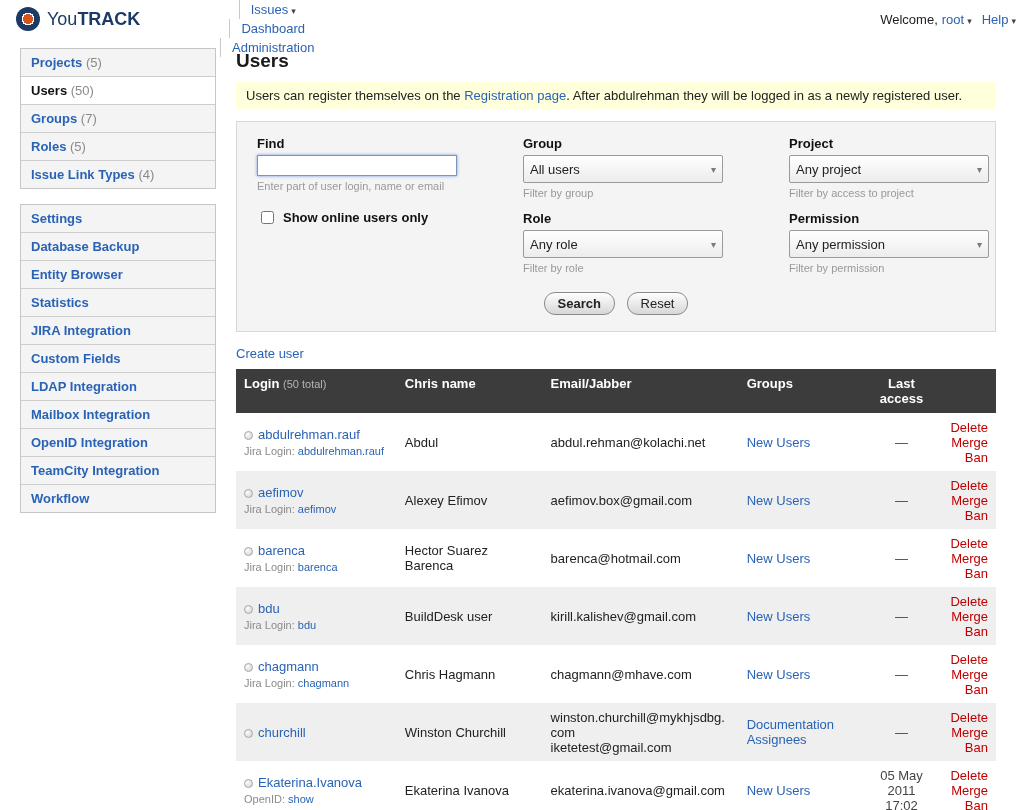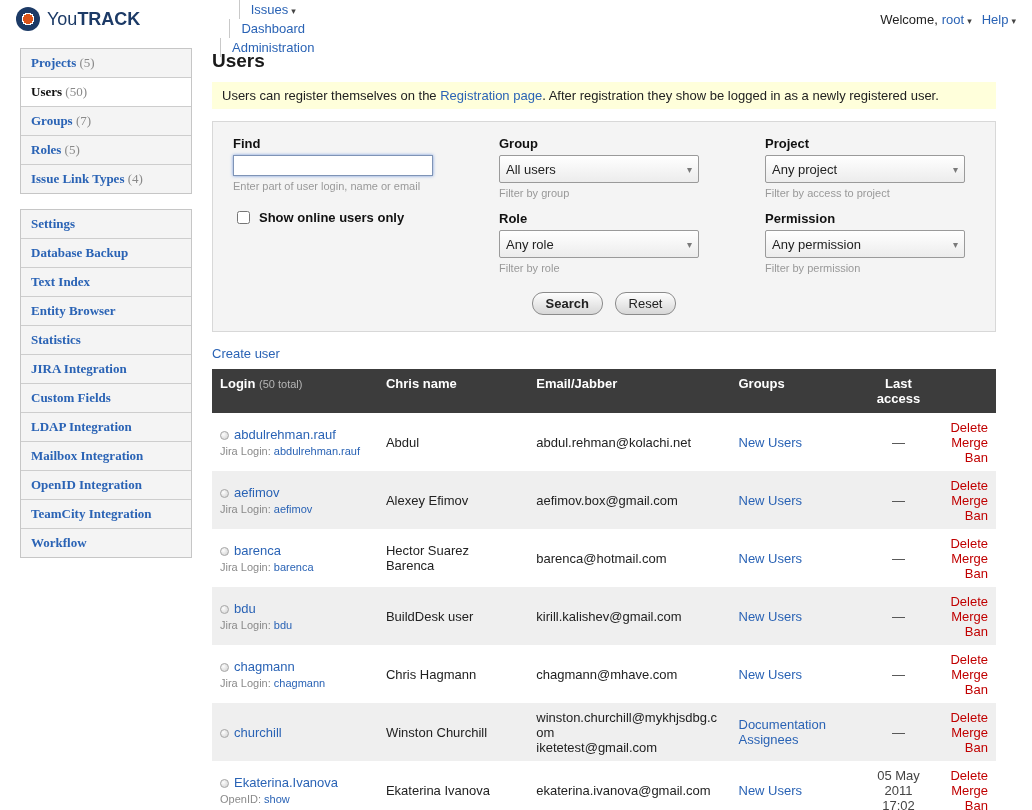--- a/index.html
+++ b/index.html
@@ -31,21 +31,21 @@
   .dd { font-size:9px; margin-left:3px; color:#444; }
   .top-right { margin-left:auto; display:flex; align-items:center; }
   .welcome { color:#222; margin-right:4px; }
   .top-link { color:var(--link); cursor:pointer; margin-right:10px; }
   .top-link:last-child { margin-right:0; }
 
   
   .layout { display:flex; align-items:flex-start; padding:6px 36px 0 20px; gap:20px; }
 
   
-  .sidebar { width:172px; flex:none; margin-top:4px;font-family:Liberation Serif, serif; }
+  .sidebar { width:196px; flex:none; margin-top:4px; }
   .side-group { border:1px solid #c6c6c6; margin-bottom:15px; background:#fff; }
   .side-item {
     padding:6px 10px; background:#f4f4f4; border-bottom:1px solid #cdcdcd;
     font-weight:bold; color:var(--link); cursor:pointer;
   }
   .side-item:last-child { border-bottom:none; }
   .side-item.selected { background:#ffffff; color:#111; }
   .side-count { color:#8a8a8a; font-weight:normal; }
 
   
@@ -136,37 +136,36 @@
     <div class="side-group" id="sidebar-group-1">
         <div class="side-item"><span class="side-label">Projects</span><span class="side-count"> (5)</span></div>
         <div class="side-item selected"><span class="side-label">Users</span><span class="side-count"> (50)</span></div>
         <div class="side-item"><span class="side-label">Groups</span><span class="side-count"> (7)</span></div>
         <div class="side-item"><span class="side-label">Roles</span><span class="side-count"> (5)</span></div>
         <div class="side-item"><span class="side-label">Issue Link Types</span><span class="side-count"> (4)</span></div>
       </div>
     <div class="side-group" id="sidebar-group-2">
         <div class="side-item"><span class="side-label">Settings</span></div>
         <div class="side-item"><span class="side-label">Database Backup</span></div>
-        <div class="side-item"><span class="side-label">Text Index</span></div>
         <div class="side-item"><span class="side-label">Entity Browser</span></div>
         <div class="side-item"><span class="side-label">Statistics</span></div>
         <div class="side-item"><span class="side-label">JIRA Integration</span></div>
         <div class="side-item"><span class="side-label">Custom Fields</span></div>
         <div class="side-item"><span class="side-label">LDAP Integration</span></div>
         <div class="side-item"><span class="side-label">Mailbox Integration</span></div>
         <div class="side-item"><span class="side-label">OpenID Integration</span></div>
         <div class="side-item"><span class="side-label">TeamCity Integration</span></div>
         <div class="side-item"><span class="side-label">Workflow</span></div>
       </div>
   </div>
 
   <div class="main">
     <div class="page-title">Users</div>
 
-    <div class="banner"><span>Users can register themselves on the </span><a class="link">Registration page</a><span>. After registration they show be logged in as a newly registered user.</span></div>
+    <div class="banner"><span>Users can register themselves on the </span><a class="link">Registration page</a><span>. After abdulrehman they will be logged in as a newly registered user.</span></div>
 
     <div class="filter-panel">
       <div class="filter-grid">
         <div class="fcol">
           <div class="field">
             <span class="flabel">Find</span>
             <input class="text-input" type="text" style="">
             <div class="hint">Enter part of user login, name or email</div>
           </div>
           <div class="online-row">

